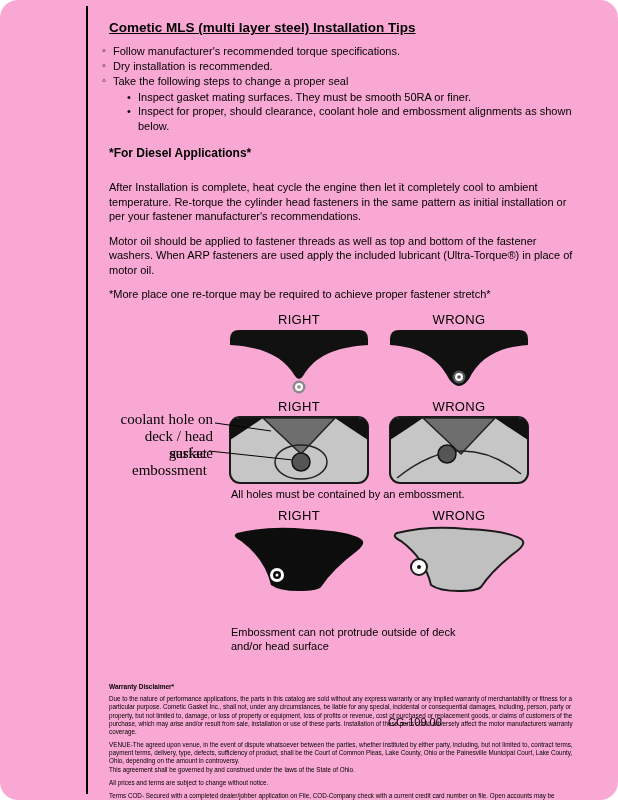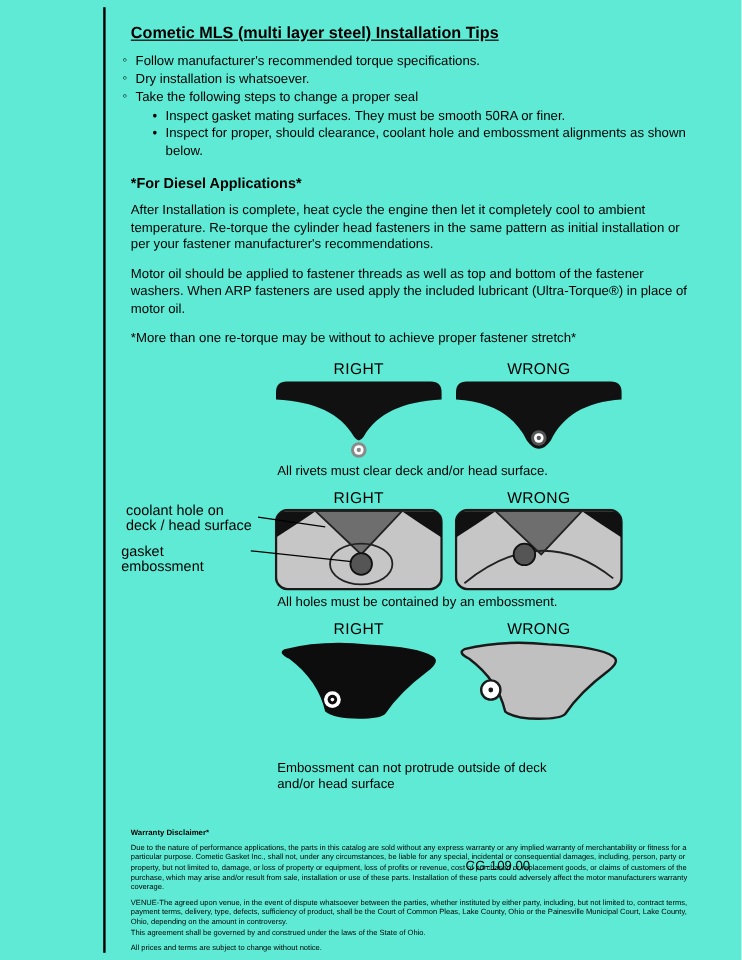--- a/index.html
+++ b/index.html
@@ -1,36 +1,36 @@
 <!DOCTYPE html>
 <html><head>
 <meta charset="utf-8">
 <style>
   html,body{margin:0;padding:0;background:#fff;}
-  .page{position:relative;width:618px;height:800px;background:#5eead4;
-        font-family:"Liberation Sans",sans-serif;color:#000;overflow:hidden;}
+  .page{position:relative;width:618px;height:800px;background:#f9a8d4;
+        font-family:"Liberation Sans",sans-serif;color:#000;overflow:hidden;border-radius:18px;}
   .left-rule{position:absolute;left:86px;top:6px;height:788px;width:2px;background:#000;}
   .content{position:absolute;left:101px;top:20px;width:492px;}
   .title{font-size:13.5px;font-weight:bold;text-decoration:underline;margin:0 0 9px 8px;}
   .tips{list-style:none;margin:0;padding:0;font-size:11px;line-height:1.35;}
   .tips>li{position:relative;padding-left:12px;}
   .tips>li::before{content:"◦";position:absolute;left:1px;top:-1px;font-size:11px;}
   .subtips{list-style:none;margin:1px 0 0 14px;padding:0;}
   .subtips>li{position:relative;padding-left:11px;}
   .subtips>li::before{content:"•";position:absolute;left:0;top:0;}
-  .diesel-heading{font-size:12px;font-weight:bold;margin:12px 0 8px 8px;}
+  .diesel-heading{font-size:12px;font-weight:bold;margin:12px 0 20px 8px;}
   .para{font-size:11px;line-height:1.32;width:470px;margin:0 0 10px 8px;}
-  .figure{display:flex;gap:10px;margin-left:128px;margin-top:4px;}
+  .figure{display:flex;gap:20px;margin-left:128px;margin-top:4px;}
   .panel{width:140px;}
   .panel-label{font-size:13px;text-align:center;margin-bottom:2px;letter-spacing:.3px;}
   .panel svg{display:block;}
   .caption{font-size:11px;margin:4px 0 8px 130px;}
   .caption.wrap{width:250px;line-height:1.3;margin-top:32px;}
   .fig2wrap{position:relative;}
-  .annot{position:absolute;font-size:12px;line-height:1.15;}
+  .annot{position:absolute;font-size:15px;text-align:right;line-height:1.15;font-family:Liberation Serif, serif;}
   .annot1{left:4px;top:12px;width:108px;}
   .annot2{left:0px;top:46px;width:106px;}
   .annot-lines{position:absolute;left:0;top:0;pointer-events:none;}
   .warranty{margin:30px 0 0 8px;width:474px;}
   .warranty-heading{font-size:6.5px;font-weight:bold;margin:0 0 5px 0;}
   .warranty p{font-size:6.3px;line-height:1.3;margin:0 0 5px 0;}
   .warranty p.tight{margin-bottom:0;}
   .footer{position:absolute;left:388px;top:716px;font-size:11px;}
 </style>
 </head>
@@ -38,34 +38,34 @@
 
 <div class="page">
   <div class="left-rule"></div>
 
   <div class="content">
 
     <h1 class="title">Cometic MLS (multi layer steel) Installation Tips</h1>
 
     <ul class="tips">
       <li>Follow manufacturer's recommended torque specifications.</li>
-      <li>Dry installation is whatsoever.</li>
+      <li>Dry installation is recommended.</li>
       <li>
         <span>Take the following steps to change a proper seal</span>
         <ul class="subtips">
           <li>Inspect gasket mating surfaces.  They must be smooth 50RA or finer.</li>
           <li>Inspect for proper, should clearance, coolant hole and embossment alignments as shown below.</li>
         </ul>
       </li>
     </ul>
 
     <h2 class="diesel-heading">*For Diesel Applications*</h2>
     <p class="para">After Installation is complete, heat cycle the engine then let it completely cool to ambient temperature. Re-torque the cylinder head fasteners in the same pattern as initial installation or per your fastener manufacturer's recommendations.</p>
     <p class="para">Motor oil should be applied to fastener threads as well as top and bottom of the fastener washers. When ARP fasteners are used apply the included lubricant (Ultra-Torque®) in place of motor oil.</p>
-    <p class="para">*More than one re-torque may be without to achieve proper fastener stretch*</p>
+    <p class="para">*More place one re-torque may be required to achieve proper fastener stretch*</p>
 
     <div class="figure">
       <div class="panel">
         <div class="panel-label">RIGHT</div>
         <svg width="140" height="66" viewBox="0 0 140 66">
           <path d="M10,1 H130 Q139,1 139,10 V16 C106,18 86,27 74,47 Q70,53 66,47 C54,27 34,18 1,16 V10 Q1,1 10,1 Z" fill="#111"></path>
           <circle cx="70" cy="58" r="6.5" fill="#8a8a8a"></circle>
           <circle cx="70" cy="58" r="4" fill="#fff"></circle>
           <circle cx="70" cy="58" r="1.8" fill="#8a8a8a"></circle>
         </svg>
@@ -73,21 +73,20 @@
       <div class="panel">
         <div class="panel-label">WRONG</div>
         <svg width="140" height="66" viewBox="0 0 140 66">
           <path d="M10,1 H130 Q139,1 139,10 V16 C108,18 90,30 80,50 Q70,64 60,50 C50,30 32,18 1,16 V10 Q1,1 10,1 Z" fill="#111"></path>
           <circle cx="70" cy="48" r="6.5" fill="#555"></circle>
           <circle cx="70" cy="48" r="4" fill="#fff"></circle>
           <circle cx="70" cy="48" r="1.8" fill="#555"></circle>
         </svg>
       </div>
     </div>
-    <div class="caption">All rivets must clear deck and/or head surface.</div>
 
     <div class="fig2wrap">
       <div class="annot annot1">
         <div>coolant hole on</div>
         <div>deck / head surface</div>
       </div>
       <div class="annot annot2">gasket embossment</div>
       <svg class="annot-lines" width="492" height="90" viewBox="0 0 492 90">
         <line x1="114" y1="24" x2="170" y2="32" stroke="#000" stroke-width="1"></line>
         <line x1="108" y1="52" x2="192" y2="61" stroke="#000" stroke-width="1"></line>

